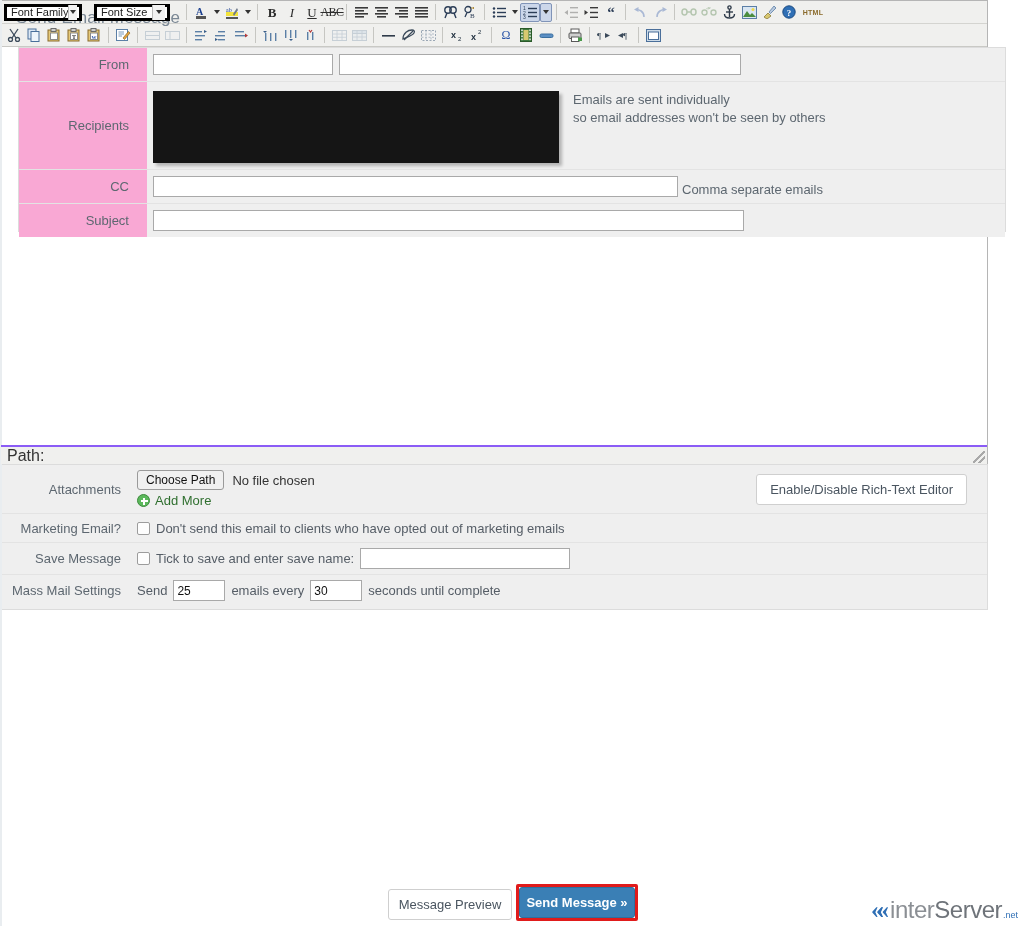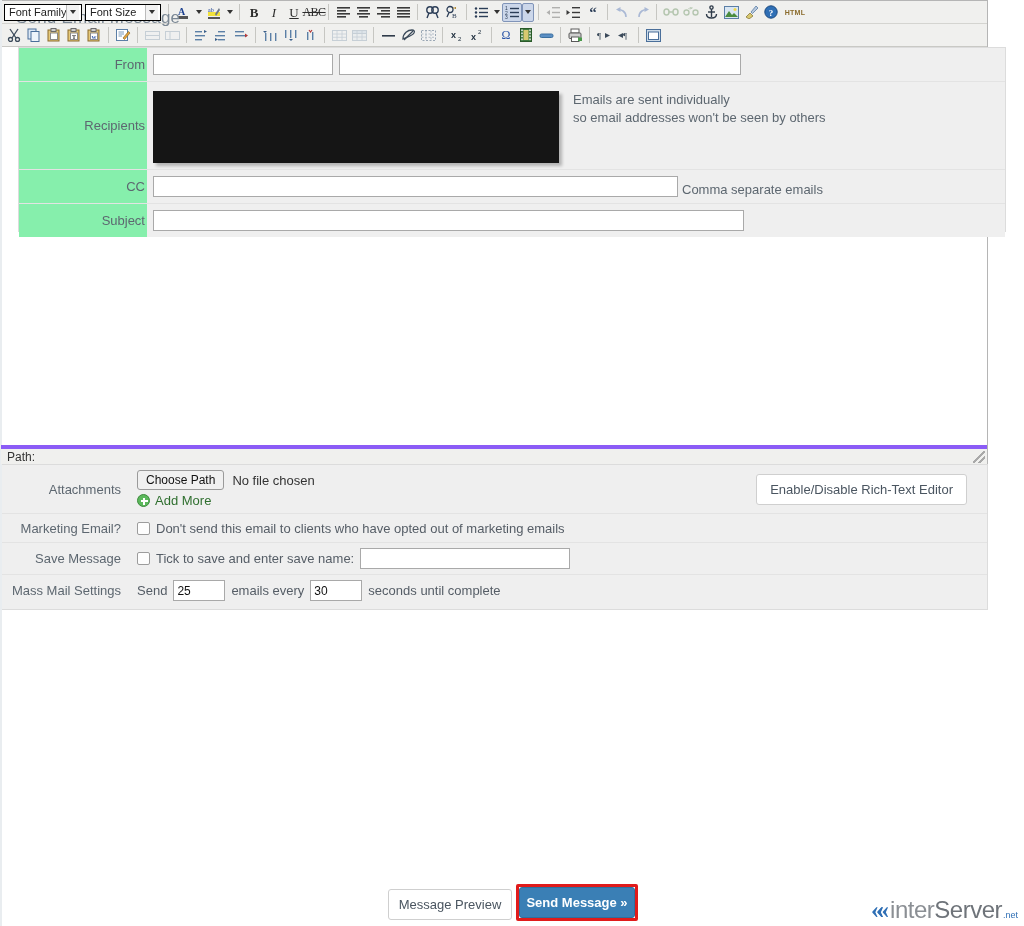--- a/index.html
+++ b/index.html
@@ -26,22 +26,22 @@
   
   .panel {
     position: absolute;
     border: 1px solid #dcdcdc;
     background: #efefef;
   }
   #header-panel { left: 18px; top: 47px; width: 988px; height: 185px; background:#fff; padding:0; }
   .frow { display: flex; align-items: stretch; border-bottom: 1px solid #e3e3e3; background:#efefef; }
   .frow:last-child { border-bottom: none; }
   .flabel {
-    width: 128px; min-width:128px; background:#86efac;
-    text-align: right; padding: 6px 2px 6px 4px;
+    width: 128px; min-width:128px; background:#f9a8d4;
+    text-align: right; padding: 6px 18px 6px 4px;
     color:#5d6770; font-size: 13px;
     display:flex; align-items:center; justify-content:flex-end;
     border-right: 0;
   }
   .fctl { flex:1; padding: 6px 6px 6px 6px; display:flex; align-items:flex-end; gap:0; }
   input[type=text].ti {
     height: 21px; border: 1px solid #a9a9a9; background:#fff;
     font-family:"Liberation Sans", sans-serif; font-size:12px;
     padding: 1px 3px; color:#222; outline:none;
   }
@@ -59,34 +59,34 @@
   .sep { width:1px; height:16px; background:#c6c6c2; margin:0 4px; }
   .tb {
     width:20px; height:19px; display:inline-flex; align-items:center; justify-content:center;
     font-size:11px; color:#2c2c2c; cursor:pointer; border:1px solid transparent; border-radius:2px;
     line-height:1;
   }
   .tb svg { display:block; }
   .tb.dis { opacity:.35; }
   .tb.act { border:1px solid #8094b8; background:#ccd7ea; }
   .selbox {
-    height:17px; border:1px solid #000000; background:#fff; display:inline-flex; align-items:center;
-    font-size:11px; color:#222; padding:0 2px 0 4px; margin-right:3px; position:relative;
+    height:17px; border:3px solid #000000; background:#fff; display:inline-flex; align-items:center;
+    font-size:11px; color:#222; padding:0 2px 0 4px; margin-right:12px; position:relative;
   }
   .selbox .lbl { white-space:nowrap; }
   .selbox .arrowcell {
     margin-left:auto; width:13px; height:15px; border-left:1px solid #bbb; background:#f2f2f2;
     display:inline-flex; align-items:center; justify-content:center;
   }
   .caret { width:0;height:0;border-left:3px solid transparent;border-right:3px solid transparent;border-top:4px solid #333; }
   .minicaret { width:0;height:0;border-left:3px solid transparent;border-right:3px solid transparent;border-top:4px solid #333; margin:0 3px; }
   .ff { width:78px; }
   .fs { width:76px; }
   .edit-area { background:#fff; height:398px; }
-  .pathbar { height:19px; background:#f0f0ee; border-top:4px solid #8b5cf6; display:flex; align-items:center; padding:0 6px; font-size:12px; color:#333; position:relative; }
+  .pathbar { height:19px; background:#f0f0ee; border-top:2px solid #8b5cf6; display:flex; align-items:center; padding:0 6px; font-size:16px; color:#333; position:relative; }
   .grip { position:absolute; right:2px; bottom:1px; width:12px; height:12px;
     background:
       linear-gradient(135deg, transparent 45%, #a9a9a9 45%, #a9a9a9 55%, transparent 55%),
       linear-gradient(135deg, transparent 70%, #a9a9a9 70%, #a9a9a9 80%, transparent 80%);
   }
 
   
   #settings-panel { left:18px; top:736px; width:988px; height:146px; border:1px solid #dcdcdc; background:#efefef; }
   .srow { display:flex; border-bottom:1px solid #e3e3e3; background:#efefef; min-height:29px; }
   .srow:last-child { border-bottom:none; }

